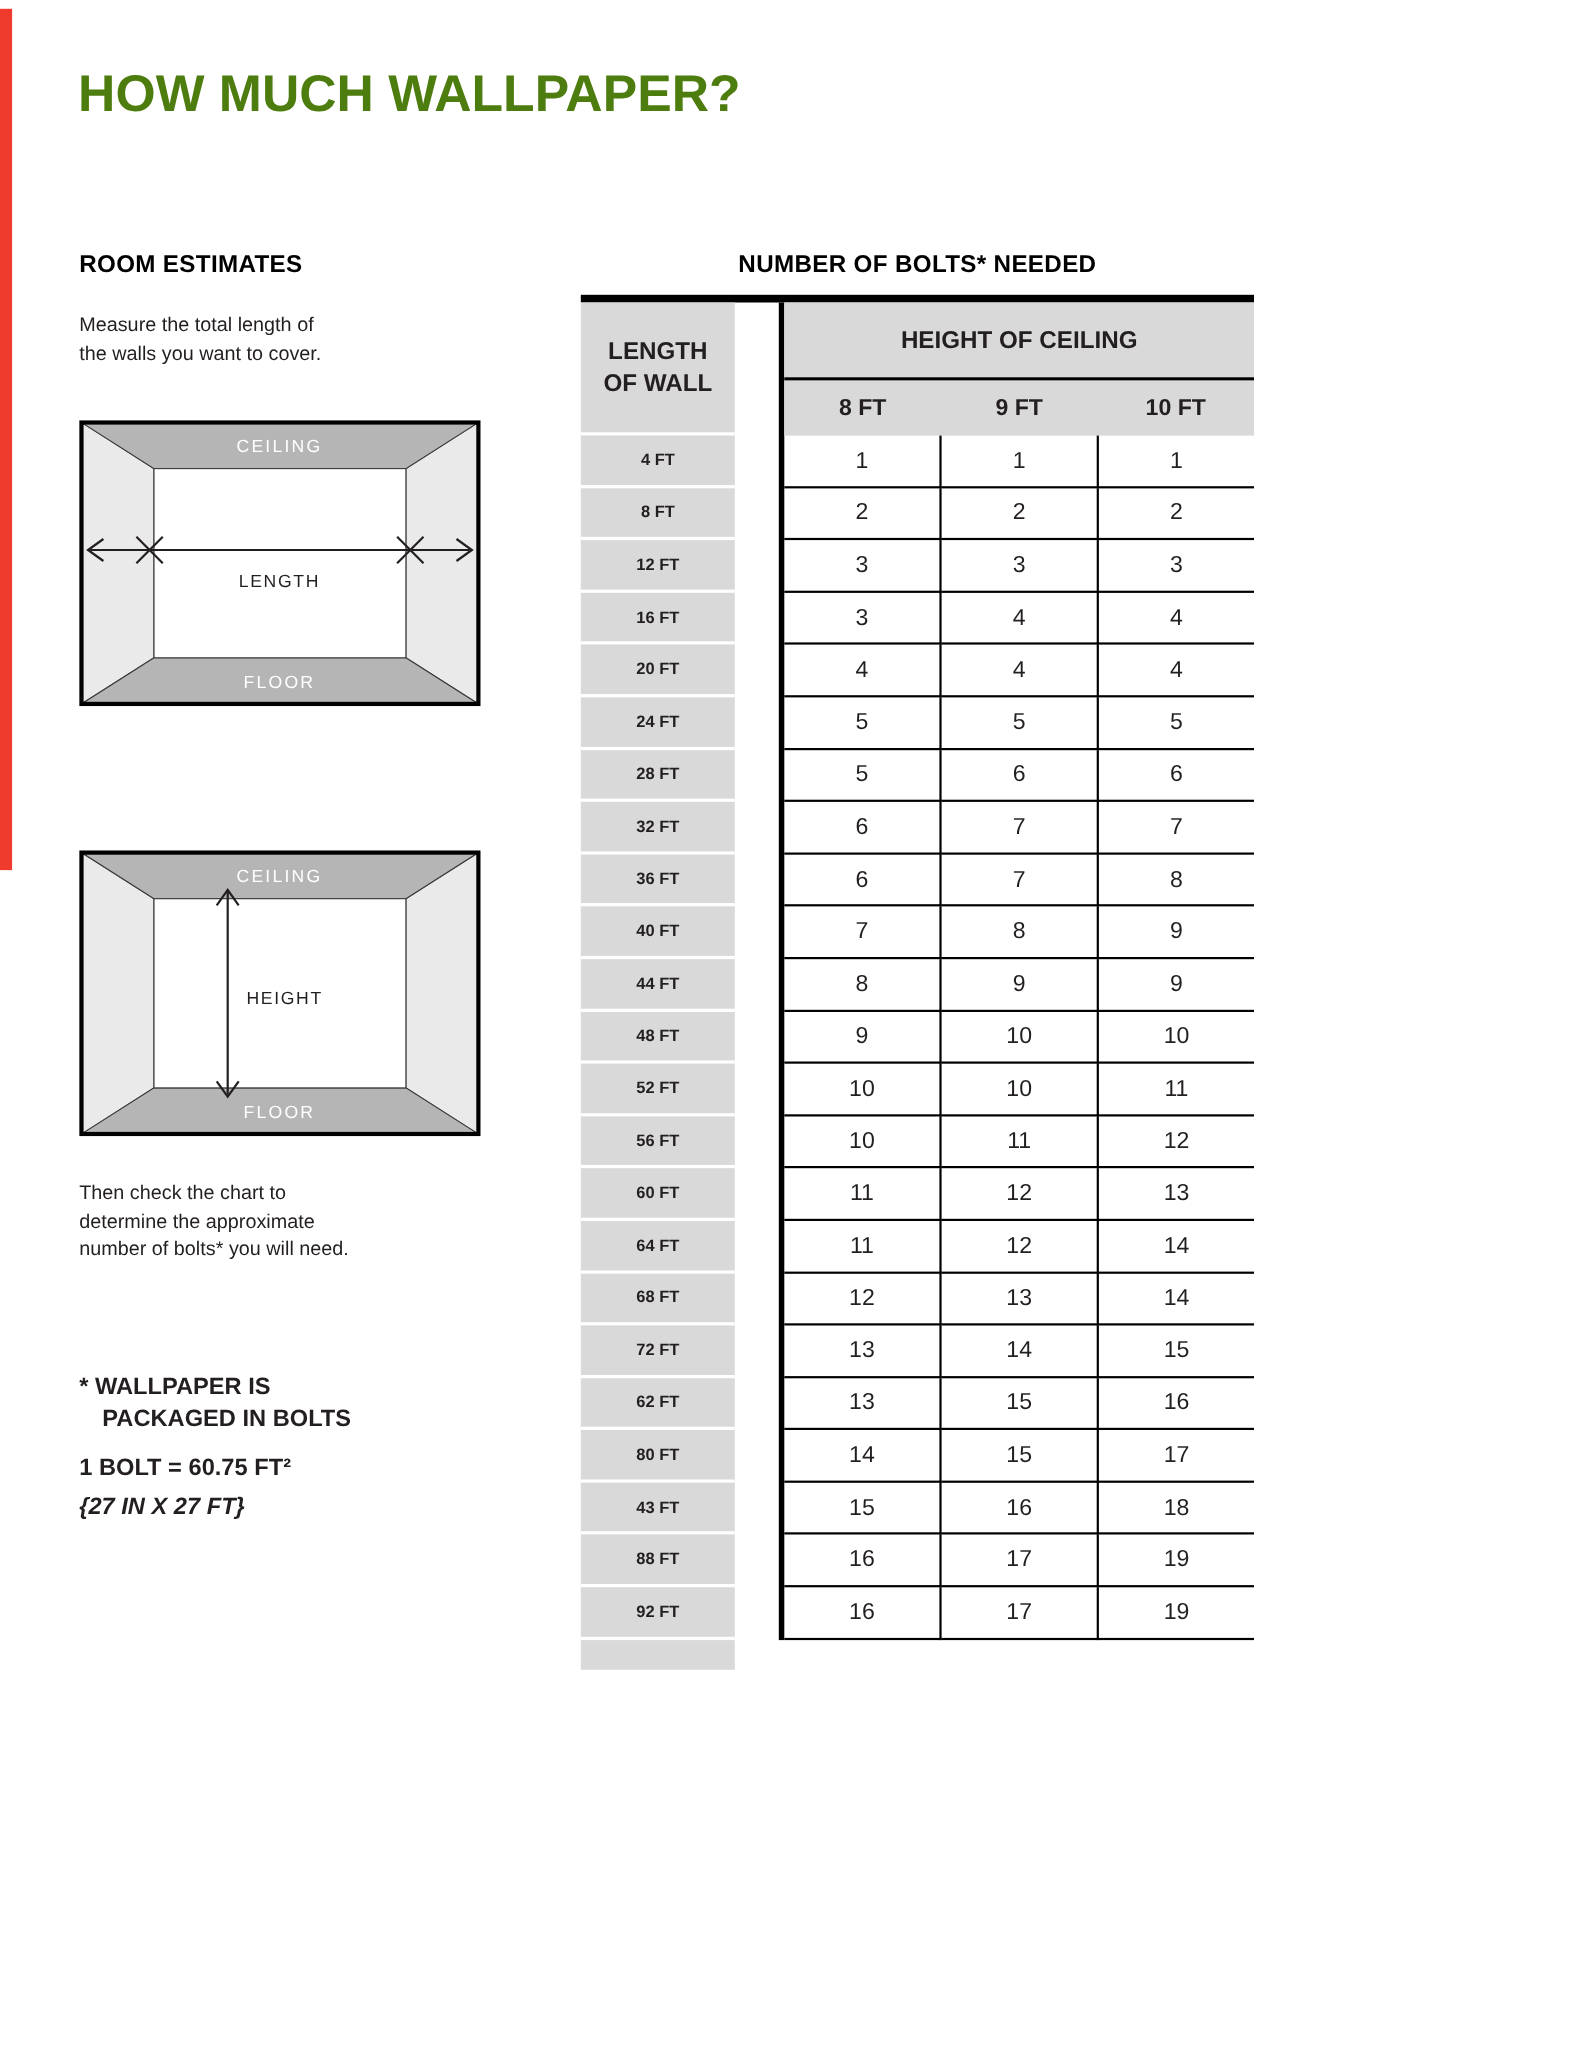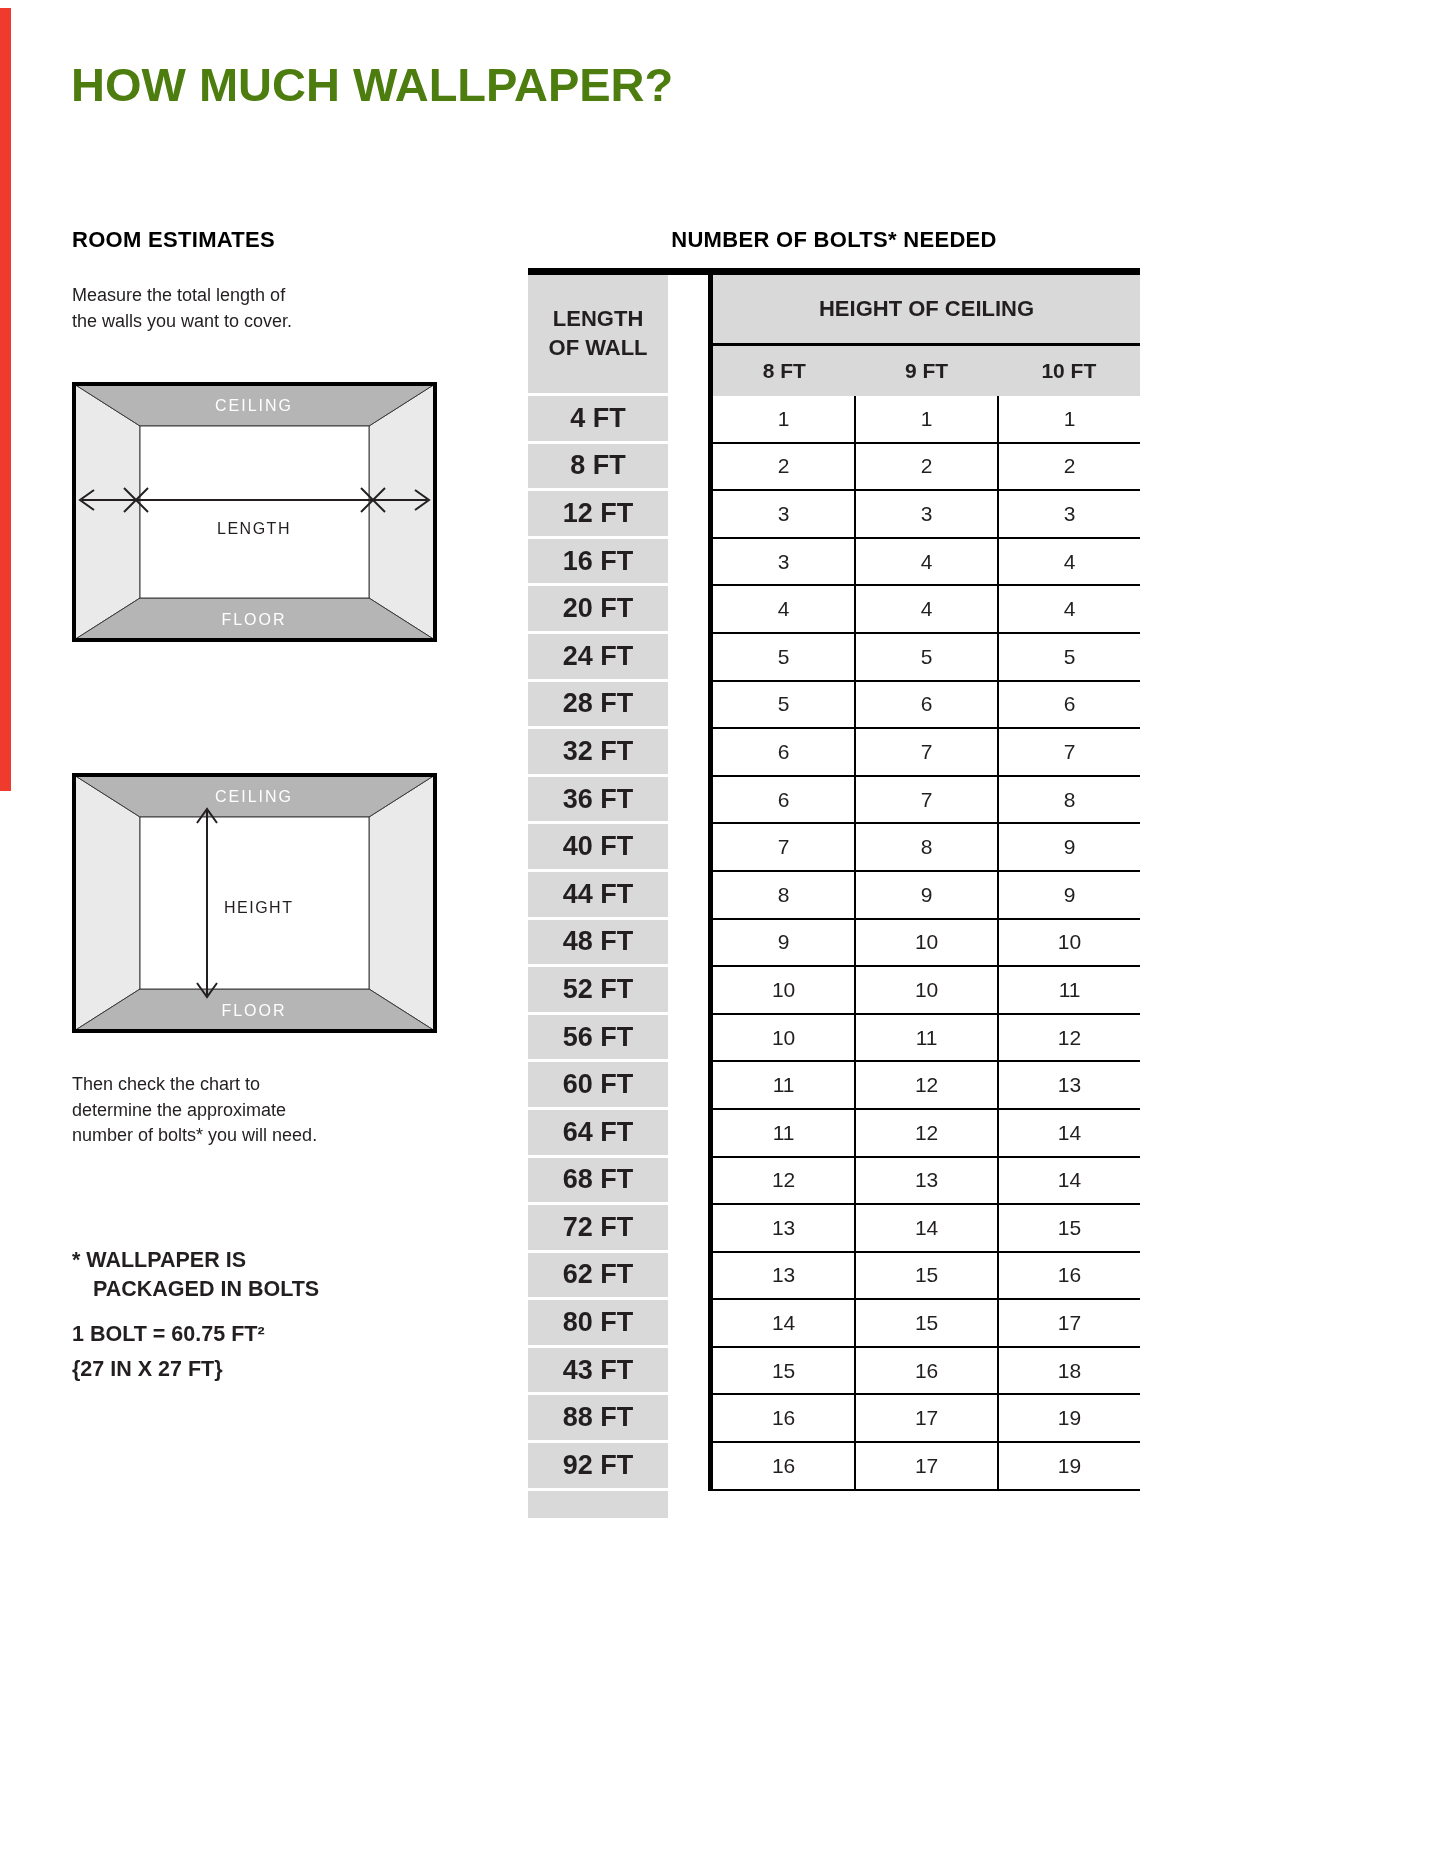--- a/index.html
+++ b/index.html
@@ -16,27 +16,27 @@
   .step { position: absolute; left: 72px; font-size: 18px; line-height: 1.42; white-space: pre-line; }
   .step1 { top: 283px; }
   .step2 { top: 678px; }
   .step3 { top: 1072px; }
   .diag { position: absolute; left: 72px; }
   .diag1 { top: 382px; }
   .diag2 { top: 773px; }
   .footnote { position: absolute; left: 72px; top: 1246px; font-size: 21.5px; font-weight: 700; line-height: 1.35; }
   .footnote .fl2 { padding-left: 21px; }
   .boltinfo { position: absolute; left: 72px; top: 1322px; font-size: 21.5px; font-weight: 700; }
-  .boltinfo .bl2 { margin-top: 10px; }
+  .boltinfo .bl2 { margin-top: 10px; font-style: italic; }
 
   
   .btable { position: absolute; left: 528px; top: 268px; width: 612px; display: flex; align-items: flex-start; border-top: 7px solid #000; }
   .bt-left { width: 150px; }
   .bt-lenhead { height: 121px; background: #d9d9d9; border-bottom: 3px solid #fff; display: flex; align-items: center; justify-content: center; text-align: center; font-weight: 700; font-size: 22px; line-height: 1.3; white-space: pre-line; }
-  .bt-lcell { height: 47.6px; background: #d9d9d9; border-bottom: 3px solid #fff; display: flex; align-items: center; justify-content: center; font-weight: 700; font-size: 27px; }
+  .bt-lcell { height: 47.6px; background: #d9d9d9; border-bottom: 3px solid #fff; display: flex; align-items: center; justify-content: center; font-weight: 700; font-size: 15px; }
   .bt-lfoot { height: 27px; background: #d9d9d9; }
   .bt-right { width: 462px; border-left: 5px solid #000; margin-left: 40px; }
   .bt-ghead { height: 71px; background: #d9d9d9; border-bottom: 3px solid #000; display: flex; align-items: center; justify-content: center; font-weight: 700; font-size: 22px; }
   .bt-subs { height: 50px; background: #d9d9d9; display: flex; }
   .bt-sub { flex: 1; display: flex; align-items: center; justify-content: center; font-weight: 700; font-size: 21px; }
   .bt-row { display: flex; height: 47.6px; }
   .bt-dcell { flex: 1; display: flex; align-items: center; justify-content: center; font-size: 21px; border-bottom: 2px solid #000; border-right: 2px solid #000; }
   .bt-dcell:last-child { border-right: none; }
 
   

